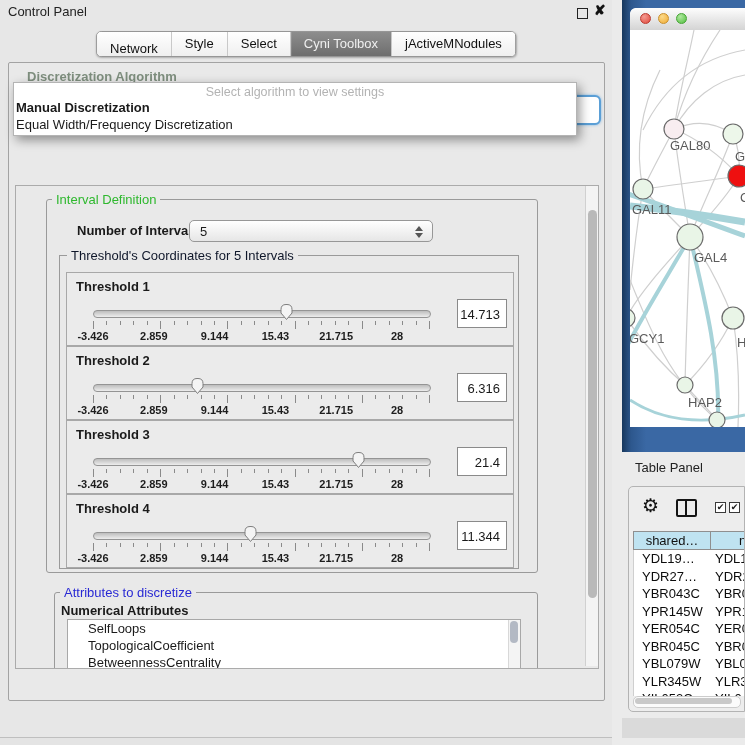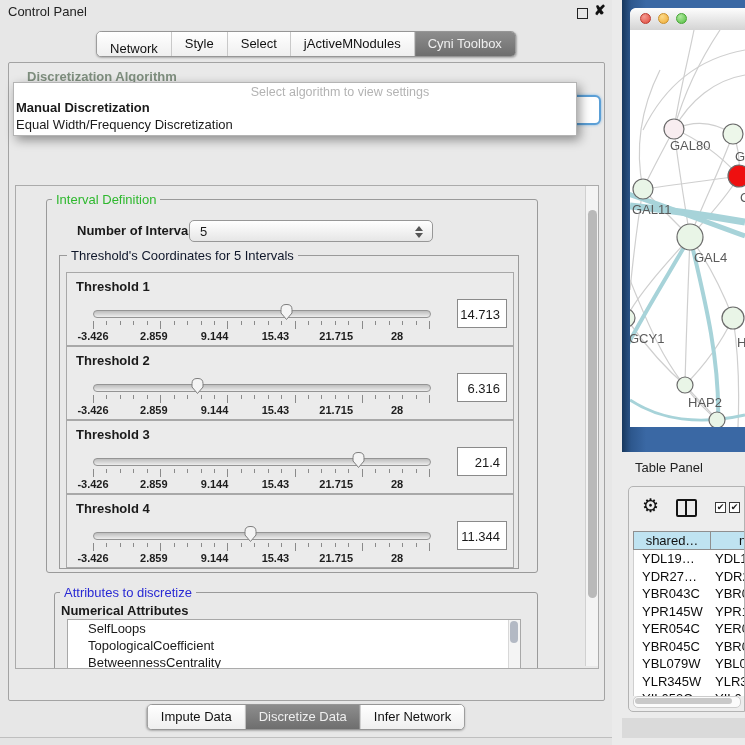--- a/index.html
+++ b/index.html
@@ -24,21 +24,21 @@
   
   #cp-content{left:8px;top:62px;width:595px;height:637px;border:1px solid #a3a3a3;
     background:#e9e9e9;border-radius:2px;}
   .legend{position:absolute;background:#e9e9e9;padding:0 4px;font-size:13px;font-weight:bold;}
   #disc-alg-legend{left:14px;top:6px;color:#7e8e7e;z-index:1;font-weight:bold;}
   #hidden-combo{left:548px;top:32px;width:40px;height:26px;background:#fff;
     border:2px solid #5b9fd6;border-radius:6px;z-index:2;box-shadow:0 0 3px #7ab2e0;}
   
   #alg-popup{left:4px;top:19px;width:562px;height:52px;background:#fff;border:1px solid #b4b4b4;
     box-shadow:3px 4px 10px rgba(0,0,0,.4);z-index:10;}
-  #alg-hint{top:2px;width:100%;text-align:center;color:#b3b3b3;font-size:12.5px;position:absolute;padding-left:45px;}
+  #alg-hint{top:2px;width:100%;text-align:center;color:#b3b3b3;font-size:12.5px;position:absolute;}
   .alg-item{position:absolute;left:2px;font-size:13px;white-space:nowrap;}
   #alg-item-0{top:17px;font-weight:bold;}
   #alg-item-1{top:34px;}
   
   #table-data-group{left:12px;top:80px;width:574px;height:38px;border:1px solid #9a9a9a;border-radius:3px;}
   #table-data-legend{left:6px;top:-8px;}
   .combo{position:absolute;background:linear-gradient(#ffffff,#e6e6e6);border:1px solid #979797;
     border-radius:5px;line-height:21px;font-size:13px;padding-left:10px;box-sizing:border-box;}
   .spinner{position:absolute;right:9px;top:4px;width:8px;height:14px;}
   .spinner:before,.spinner:after{content:"";position:absolute;left:0;border-left:4px solid transparent;border-right:4px solid transparent;}
@@ -133,25 +133,25 @@
           <circle cx="9" cy="6.5" r="1.8" fill="#3db83d"></circle>
         </svg>
         <span>Network</span>
       </div>
       <div class="tab">
         <span>Style</span>
       </div>
       <div class="tab">
         <span>Select</span>
       </div>
+      <div class="tab sel">
+        <span>Cyni Toolbox</span>
+      </div>
       <div class="tab">
         <span>jActiveMNodules</span>
-      </div>
-      <div class="tab sel">
-        <span>Cyni Toolbox</span>
       </div>
     </div>
 
   <div id="cp-content" class="abs">
     <span id="disc-alg-legend" class="abs legend">Discretization Algorithm</span>
     <div id="hidden-combo" class="abs"></div>
 
     <div id="alg-popup" class="abs">
       <span id="alg-hint">Select algorithm to view settings</span>
       <span id="alg-item-0" class="alg-item">Manual Discretization</span>
@@ -366,31 +366,20 @@
           </div>
           </div>
       </div>
 
       <div id="v-scrollbar" class="abs">
         <div id="v-thumb" class="abs"></div>
       </div>
     </div>
   </div>
 
-  <div id="bottom-tabs" class="abs tabgroup">
-      <div class="tab">
-        <span>Impute Data</span>
-      </div>
-      <div class="tab sel">
-        <span>Discretize Data</span>
-      </div>
-      <div class="tab">
-        <span>Infer Network</span>
-      </div>
-    </div>
 </div>
 
 <div id="right-bg" class="abs"></div>
 
 <div id="blue-frame" class="abs">
   <div id="net-window" class="abs">
     <div id="net-titlebar" class="abs">
       <span id="tl-red" class="tl"></span>
       <span id="tl-yellow" class="tl"></span>
       <span id="tl-green" class="tl"></span>

